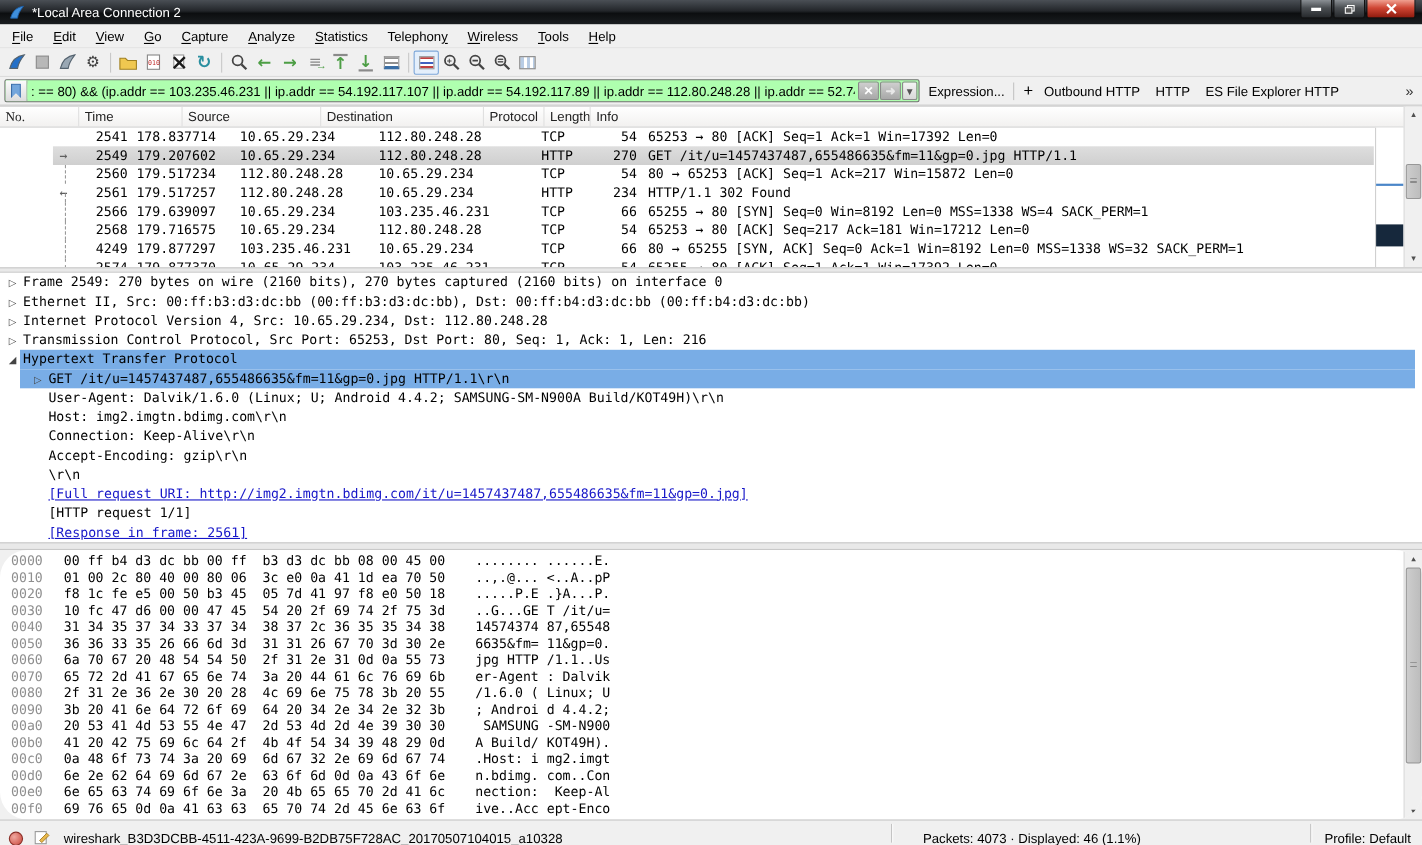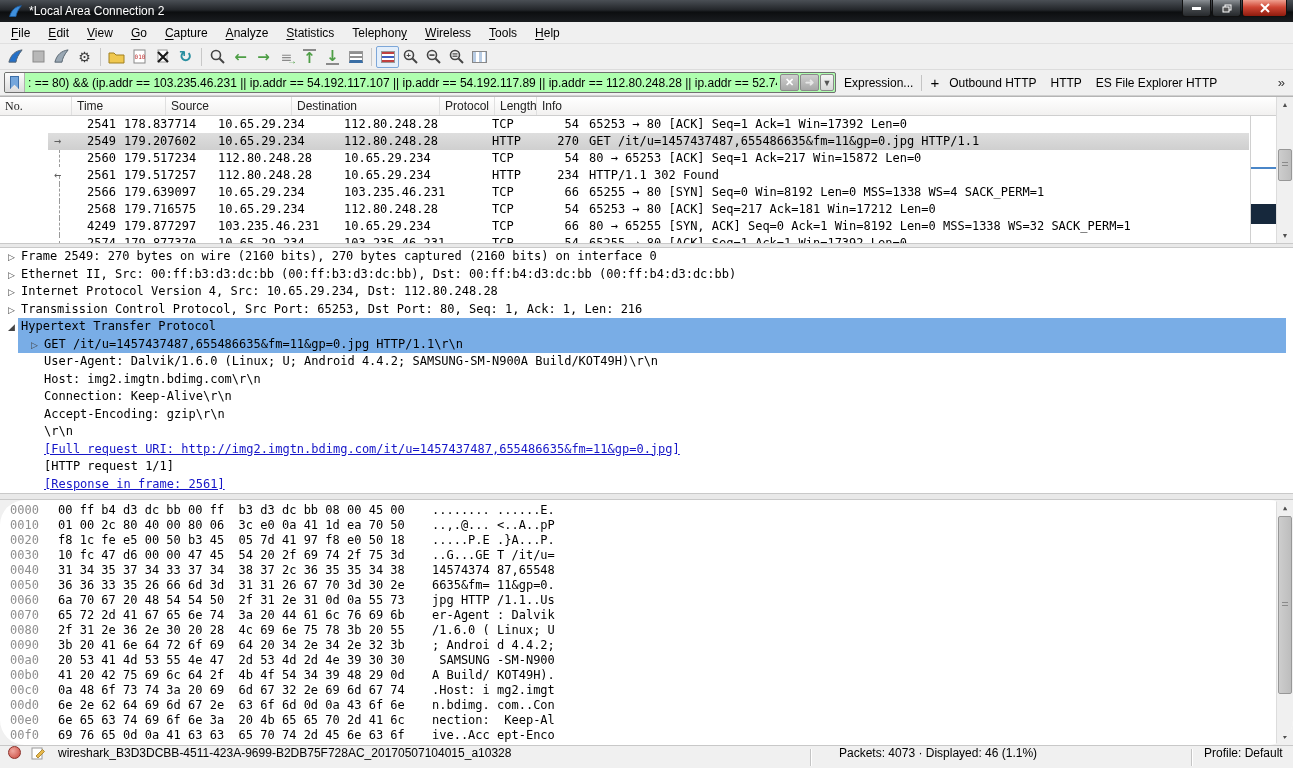--- a/index.html
+++ b/index.html
@@ -102,21 +102,21 @@
   
   .hexpane{position:absolute;top:500px;left:0;width:1293px;height:245px;background:#fff;overflow:hidden;
     font-family:"DejaVu Sans Mono","Liberation Mono",monospace;font-size:12px;padding-top:3px;border-radius:25px;}
   .hrow{height:15px;line-height:15px;white-space:pre;display:flex;}
   .h-off{color:#8e8e8e;width:40px;margin-left:10px;flex:none;}
   .h-hx{width:366px;margin-left:8px;flex:none;color:#000;}
   .h-asc{margin-left:8px;color:#000;}
   
   .statusbar{position:absolute;bottom:0;left:0;width:1293px;height:23px;background:#f0f0f0;
     border-top:1px solid #c8c8c8;font-size:12px;color:#000;}
-  .sb-item{position:absolute;top:0;height:23px;display:flex;align-items:flex-start;}
+  .sb-item{position:absolute;top:0;height:23px;display:flex;align-items:flex-end;}
   .reccirc{width:13px;height:13px;border-radius:50%;border:1px solid #8b2f28;
     background:radial-gradient(circle at 35% 35%,#f0a8a0,#c8453a);}
   .sb-div{position:absolute;top:3px;height:17px;width:1px;background:#c4c4c4;box-shadow:1px 0 0 #fff;}
 </style>
 </head>
 <body>
 
 <div class="titlebar">
   <span class="appicon">
     <svg width="15" height="15" viewBox="0 0 18 18">

